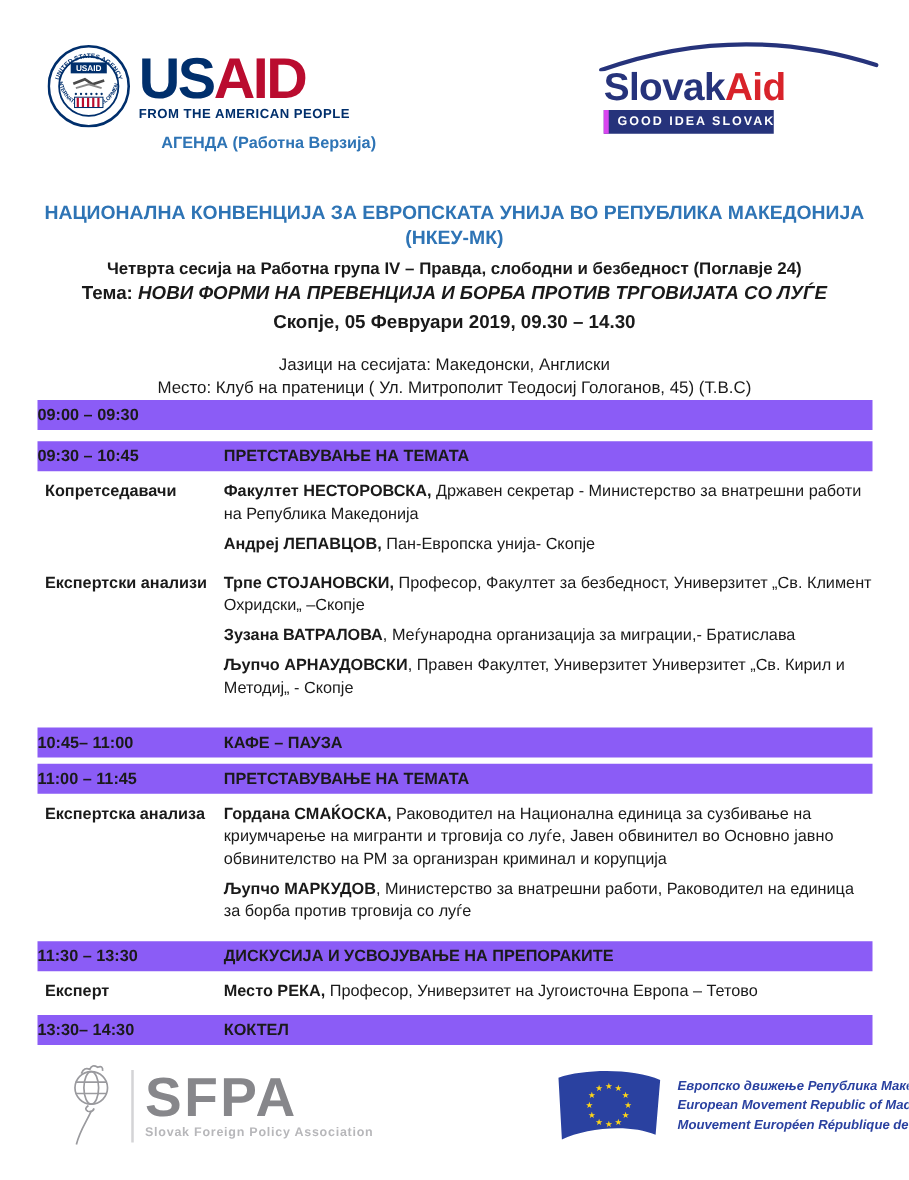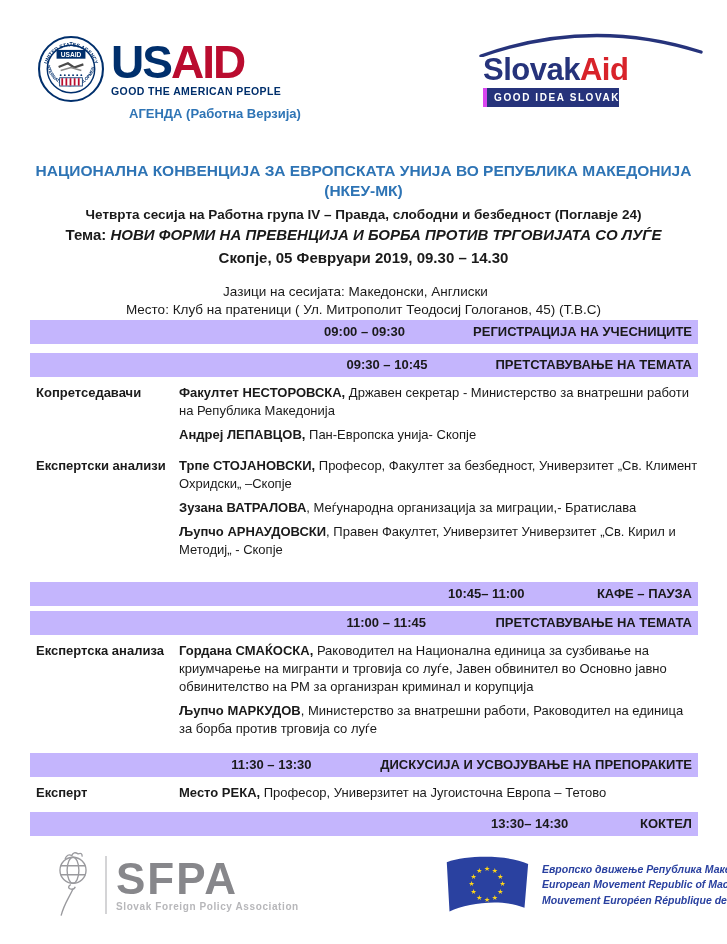--- a/index.html
+++ b/index.html
@@ -34,21 +34,21 @@
               font-weight:bold;font-size:15px;color:#1a1a1a;}
   .theme-line .theme-text{font-style:italic;}
   .date-line{position:absolute;top:249px;left:20px;right:20px;text-align:center;
              font-weight:bold;font-size:15px;color:#1a1a1a;}
   .langs-line{position:absolute;top:284px;left:20px;right:36px;text-align:center;font-size:13.5px;}
   .venue-line{position:absolute;top:302px;left:20px;right:20px;text-align:center;font-size:13.5px;}
 
   
   .schedule{position:absolute;top:320px;left:30px;width:668px;font-size:13px;}
   .srow{display:flex;}
-  .time-row{background:#c4b5fd;font-weight:bold;padding:4px 6px 5px 22px;align-items:baseline;justify-content:flex-end;}
+  .time-row{background:#8b5cf6;font-weight:bold;padding:4px 6px 5px 0;align-items:baseline;}
   .time-row .tcol{width:149px;flex:0 0 149px;}
   .detail-row{padding-top:4px;align-items:flex-start;}
   .detail-row .tcol{width:149px;flex:0 0 149px;font-weight:bold;line-height:1.35;padding-left:6px;box-sizing:border-box;}
   .entries{flex:1;}
   .entry{margin:0 0 6px 0;line-height:1.4;}
   .entry b{font-weight:bold;}
   
   .r0{margin-bottom:9px;}
   .r1{margin-bottom:3px;}
   .r2{padding-bottom:2px;}
@@ -104,21 +104,21 @@
       <g stroke="#BA0C2F" stroke-width="1.7">
         <line x1="23.5" y1="40.9" x2="23.5" y2="48.1"></line>
           <line x1="27.5" y1="40.9" x2="27.5" y2="48.1"></line>
         <line x1="31.5" y1="40.9" x2="31.5" y2="48.1"></line>
           <line x1="35.5" y1="40.9" x2="35.5" y2="48.1"></line>
         <line x1="39.5" y1="40.9" x2="39.5" y2="48.1"></line>
       </g>
     </svg>
     <div class="usaid-wordmark">
       <div class="usaid-big"><span class="usaid-us">US</span><span class="usaid-aid">AID</span></div>
-      <div class="usaid-tag">GOOD THE AMERICAN PEOPLE</div>
+      <div class="usaid-tag">FROM THE AMERICAN PEOPLE</div>
     </div>
   </div>
 
   <div class="agenda-label">АГЕНДА (Работна Верзија)</div>
 
   <div class="slovakaid">
     <svg class="slovak-arc" width="228" height="24" viewBox="0 0 228 24">
       <path d="M4,23 Q114,-16 224,19" fill="none" stroke="#26337B" stroke-width="3.4" stroke-linecap="round"></path>
     </svg>
     <div class="slovak-word"><span class="slovak-blue">Slovak</span><span class="slovak-red">Aid</span></div>
@@ -133,21 +133,20 @@
   </div>
   <div class="session-line">Четврта сесија на Работна група IV – Правда, слободни и безбедност (Поглавје 24)</div>
   <div class="theme-line"><span>Тема: </span><span class="theme-text">НОВИ ФОРМИ НА ПРЕВЕНЦИЈА И БОРБА ПРОТИВ ТРГОВИЈАТА СО ЛУЃЕ</span></div>
   <div class="date-line">Скопје, 05 Февруари 2019, 09.30 – 14.30</div>
   <div class="langs-line">Јазици на сесијата: Македонски, Англиски</div>
   <div class="venue-line">Место: Клуб на пратеници ( Ул. Митрополит Теодосиј Гологанов, 45) (Т.В.С)</div>
 
   <div class="schedule">
       <div class="srow r0 time-row">
         <span class="tcol">09:00 – 09:30</span>
-        <span class="ttl">РЕГИСТРАЦИЈА НА УЧЕСНИЦИТЕ</span>
       </div>
       <div class="srow r1 time-row">
         <span class="tcol">09:30 – 10:45</span>
         <span class="ttl">ПРЕТСТАВУВАЊЕ НА ТЕМАТА</span>
       </div>
       <div class="srow r2 detail-row">
         <div class="tcol">Копретседавачи</div>
         <div class="entries">
           <p class="entry"><b>Факултет НЕСТОРОВСКА,</b><span> Државен секретар - Министерство за внатрешни работи на Република Македонија</span></p>
           <p class="entry"><b>Андреј ЛЕПАВЦОВ,</b><span> Пан-Европска унија- Скопје</span></p>

